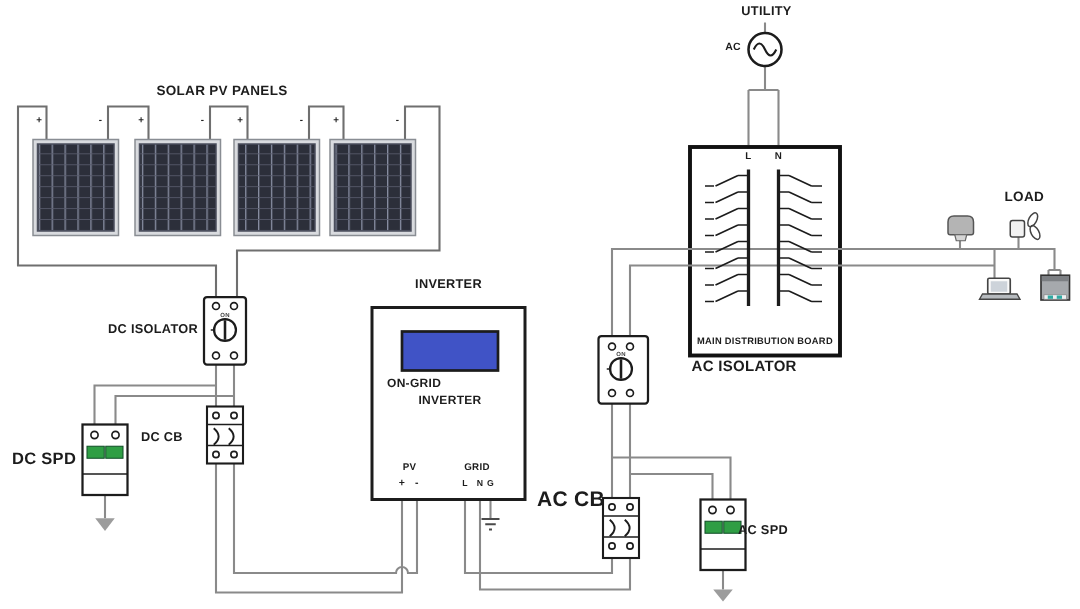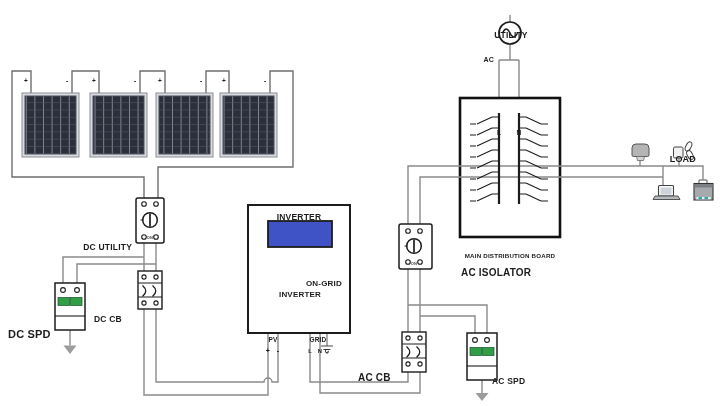--- a/index.html
+++ b/index.html
@@ -1,19 +1,19 @@
 <!DOCTYPE html>
 <html><head>
 <meta charset="utf-8">
 <style>
   html,body{margin:0;padding:0;background:#fff;}
   .canvas{position:relative;width:720px;height:406px;background:#ffffff;overflow:hidden;
           font-family:"Liberation Sans",sans-serif;}
   .canvas svg{position:absolute;left:0;top:0;}
-  .lbl{position:absolute;color:#1c1c1c;font-weight:700;letter-spacing:.2px;white-space:nowrap;margin-top:28px;}
+  .lbl{position:absolute;color:#1c1c1c;font-weight:700;letter-spacing:.2px;white-space:nowrap;}
   .mark{position:absolute;color:#222;font-weight:700;font-size:6.5px;width:8px;text-align:center;top:77px;}
 </style>
 </head>
 <body>
 
 <div class="canvas">
 
 <svg width="720" height="406" viewBox="0 0 720 406">
   <defs>
     <pattern id="cells" width="8.6" height="7.3" patternUnits="userSpaceOnUse">
@@ -188,49 +188,50 @@
     <g>
       <rect x="694" y="183.5" width="19" height="16.5" fill="#a6a9ad" stroke="#333" stroke-width="1.1"></rect>
       <rect x="694.5" y="184" width="18" height="3.5" fill="#7c7f83"></rect>
       <rect x="696" y="196.5" width="15" height="3" fill="#eceff1" stroke="#888" stroke-width="0.5"></rect>
       <rect x="698.5" y="197" width="3.5" height="2.2" fill="#2fa8a2"></rect>
       <rect x="704.5" y="197" width="3.5" height="2.2" fill="#2fa8a2"></rect>
     </g>
   </g>
 </svg>
 
+<div class="lbl" style="left:83px;top:55px;width:130px;text-align:center;font-size:9px">SOLAR PV PANELS</div>
 
 <span class="mark" style="left:22px">+</span>
 <span class="mark" style="left:63px">-</span>
 <span class="mark" style="left:90px">+</span>
 <span class="mark" style="left:131px">-</span>
 <span class="mark" style="left:156px">+</span>
 <span class="mark" style="left:197px">-</span>
 <span class="mark" style="left:220px">+</span>
 <span class="mark" style="left:261px">-</span>
 
-<div class="lbl" style="left:48px;top:214px;width:84px;text-align:right;font-size:8.5px">DC UTILITY</div>
+<div class="lbl" style="left:48px;top:214px;width:84px;text-align:right;font-size:8.5px">DC ISOLATOR</div>
 <div class="lbl" style="left:143px;top:207px;width:14px;text-align:center;font-size:4px;color:#444">ON</div>
 <div class="lbl" style="left:8px;top:300px;font-size:11px">DC SPD</div>
 <div class="lbl" style="left:94px;top:286px;width:40px;font-size:8.5px">DC CB</div>
 
 <div class="lbl" style="left:254px;top:184px;width:90px;text-align:center;font-size:8.5px">INVERTER</div>
-<div class="lbl" style="left:258px;top:251px;width:84px;text-align:right;font-size:8px">ON-GRID</div>
+<div class="lbl" style="left:258px;top:251px;width:84px;text-align:left;font-size:8px">ON-GRID</div>
 <div class="lbl" style="left:258px;top:262px;width:84px;text-align:center;font-size:8px">INVERTER</div>
 <div class="lbl" style="left:265px;top:308px;width:16px;text-align:center;font-size:6.5px">PV</div>
 <div class="lbl" style="left:264px;top:319px;width:8px;text-align:center;font-size:7px">+</div>
 <div class="lbl" style="left:274px;top:319px;width:8px;text-align:center;font-size:7px">-</div>
 <div class="lbl" style="left:304px;top:308px;width:28px;text-align:center;font-size:6.5px">GRID</div>
 <div class="lbl" style="left:306px;top:320px;width:8px;text-align:center;font-size:5.8px">L</div>
 <div class="lbl" style="left:316px;top:320px;width:8px;text-align:center;font-size:5.8px">N</div>
 <div class="lbl" style="left:323px;top:320px;width:8px;text-align:center;font-size:5.8px">G</div>
 
 <div class="lbl" style="left:461px;top:239px;font-size:10px">AC ISOLATOR</div>
 <div class="lbl" style="left:407px;top:233px;width:14px;text-align:center;font-size:4px;color:#444">ON</div>
-<div class="lbl" style="left:358px;top:344px;width:40px;font-size:10px">AC CB</div>
+<div class="lbl" style="left:358px;top:324px;width:40px;font-size:14px">AC CB</div>
 <div class="lbl" style="left:492px;top:348px;font-size:8.5px">AC SPD</div>
 
 <div class="lbl" style="left:466px;top:2px;width:90px;text-align:center;font-size:8.5px">UTILITY</div>
 <div class="lbl" style="left:472px;top:28px;width:22px;text-align:right;font-size:7px">AC</div>
 
 <div class="lbl" style="left:494px;top:101px;width:10px;text-align:center;font-size:6.5px">L</div>
 <div class="lbl" style="left:514px;top:101px;width:10px;text-align:center;font-size:6.5px">N</div>
 <div class="lbl" style="left:461px;top:224px;width:98px;text-align:center;font-size:6.2px">MAIN DISTRIBUTION BOARD</div>
 
 <div class="lbl" style="left:626px;top:126px;width:70px;text-align:right;font-size:9px">LOAD</div>

